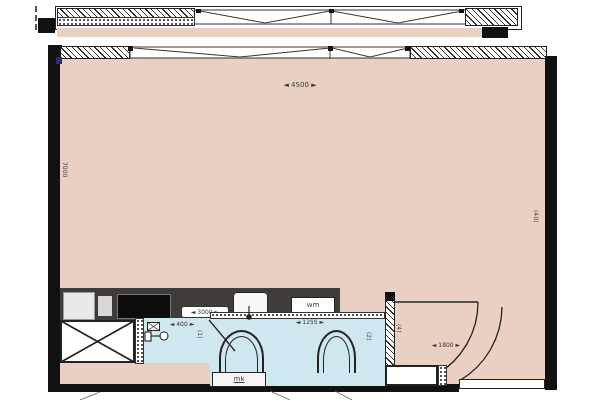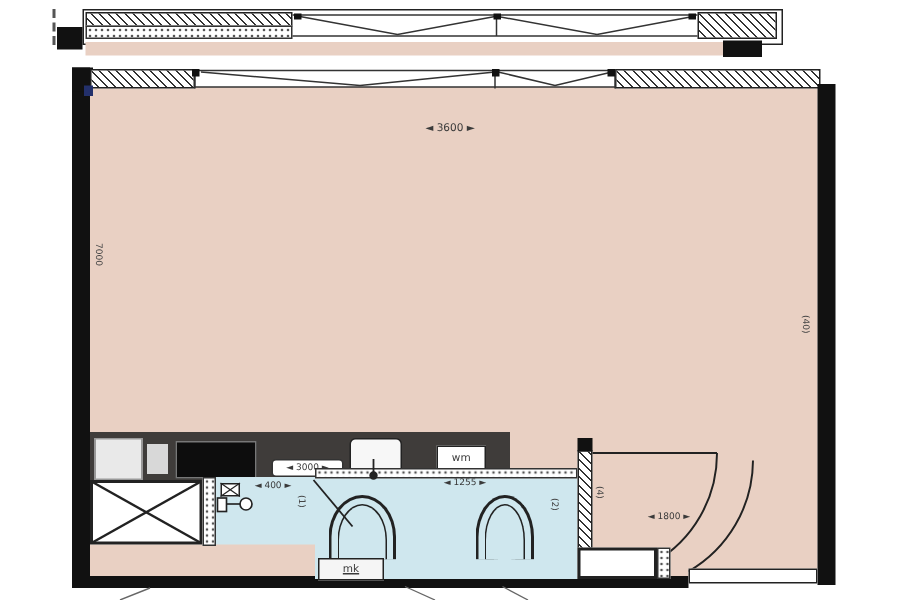--- a/index.html
+++ b/index.html
@@ -49,51 +49,51 @@
   <div class="abs wall" style="left:545px;top:56px;width:12px;height:334px;"></div>
   <div class="abs wall" style="left:48px;top:384px;width:411px;height:8px;"></div>
   <div class="abs" style="left:56px;top:57px;width:6px;height:7px;background:#23306b;"></div>
 
   <div class="abs" style="left:60px;top:288px;width:280px;height:32px;background:#3f3c3a;"></div>
   <div class="abs" style="left:63px;top:292px;width:30px;height:26px;background:#e9e9e9;border:1px solid #999;"></div>
   <div class="abs" style="left:98px;top:296px;width:14px;height:20px;background:#d8d8d8;"></div>
   <div class="abs" style="left:117px;top:294px;width:52px;height:23px;background:#0d0d0d;border:1px solid #777;"></div>
   <div class="abs dim boxlabel" style="left:181px;top:306px;width:48px;height:12px;background:#fff;border:1px solid #333;border-radius:3px;">◄ 3000 ►</div>
   <div class="abs" style="left:233px;top:292px;width:33px;height:24px;background:#f7f7f7;border:1.5px solid #222;border-radius:4px;"></div>
-  <div class="abs dim7 boxlabel" style="left:291px;top:297px;width:33px;height:17px;background:#fff;border:1.5px solid #222;">wm</div>
+  <div class="abs dim7 boxlabel" style="left:291px;top:297px;width:44px;height:17px;background:#fff;border:1.5px solid #222;">wm</div>
 
   <div class="abs" style="left:60px;top:320px;width:75px;height:43px;background:#fff;border:2px solid #222;box-sizing:border-box;"></div>
   <div class="abs dots" style="left:135px;top:318px;width:9px;height:46px;"></div>
 
   <div class="abs blue" style="left:144px;top:318px;width:66px;height:45px;"></div>
   <div class="abs" style="left:147px;top:322px;width:13px;height:9px;background:#fff;border:1px solid #222;box-sizing:border-box;"></div>
   <div class="abs dim" style="left:161px;top:320px;width:42px;">◄ 400 ►</div>
   <div class="abs vdim" style="left:197px;top:330px;">(1)</div>
 
   <div class="abs blue" style="left:210px;top:316px;width:175px;height:70px;"></div>
   <div class="abs dots" style="left:210px;top:312px;width:175px;height:7px;"></div>
   <div class="abs dim" style="left:278px;top:318px;width:64px;">◄ 1255 ►</div>
   <div class="abs fixture" style="left:219px;top:330px;width:45px;height:43px;">
     <div class="fixture-inner"></div>
   </div>
-  <div class="abs dim7 boxlabel" style="left:212px;top:372px;width:44px;height:15px;background:#f5f5f5;border:1.5px solid #222;z-index:5;text-decoration:underline;">mk</div>
+  <div class="abs dim7 boxlabel" style="left:212px;top:372px;width:54px;height:15px;background:#f5f5f5;border:1.5px solid #222;z-index:5;text-decoration:underline;">mk</div>
   <div class="abs fixture" style="left:317px;top:330px;width:39px;height:43px;">
     <div class="fixture-inner"></div>
   </div>
   <div class="abs vdim" style="left:366px;top:332px;">(2)</div>
   <div class="abs hatch" style="left:385px;top:300px;width:10px;height:86px;"></div>
   <div class="abs wall" style="left:385px;top:292px;width:10px;height:9px;"></div>
 
   <div class="abs dim" style="left:420px;top:341px;width:52px;">◄ 1800 ►</div>
   <div class="abs vdim" style="left:396px;top:324px;">(4)</div>
   <div class="abs" style="left:385px;top:365px;width:53px;height:21px;background:#fff;border:2px solid #222;box-sizing:border-box;z-index:4;"></div>
   <div class="abs dots" style="left:438px;top:365px;width:9px;height:21px;z-index:4;"></div>
   <div class="abs" style="left:459px;top:379px;width:86px;height:10px;background:#fff;border:1.5px solid #222;box-sizing:border-box;z-index:4;"></div>
 
-  <div class="abs dim7" style="left:270px;top:81px;width:60px;">◄ 3600 ►</div>
+  <div class="abs dim7" style="left:270px;top:81px;width:60px;">◄ 4500 ►</div>
   <div class="abs vdim" style="left:62px;top:162px;">7000</div>
   <div class="abs vdim" style="left:533px;top:210px;">(40)</div>
 
   <svg width="600" height="400" viewBox="0 0 600 400">
 
     <g stroke="#333" stroke-width="1" fill="none">
       <line x1="195" y1="10" x2="465" y2="10"></line>
       <line x1="195" y1="24" x2="465" y2="24"></line>
       <polyline points="200,11 265,23 330,11"></polyline>
       <polyline points="332,11 398,23 462,11"></polyline>

